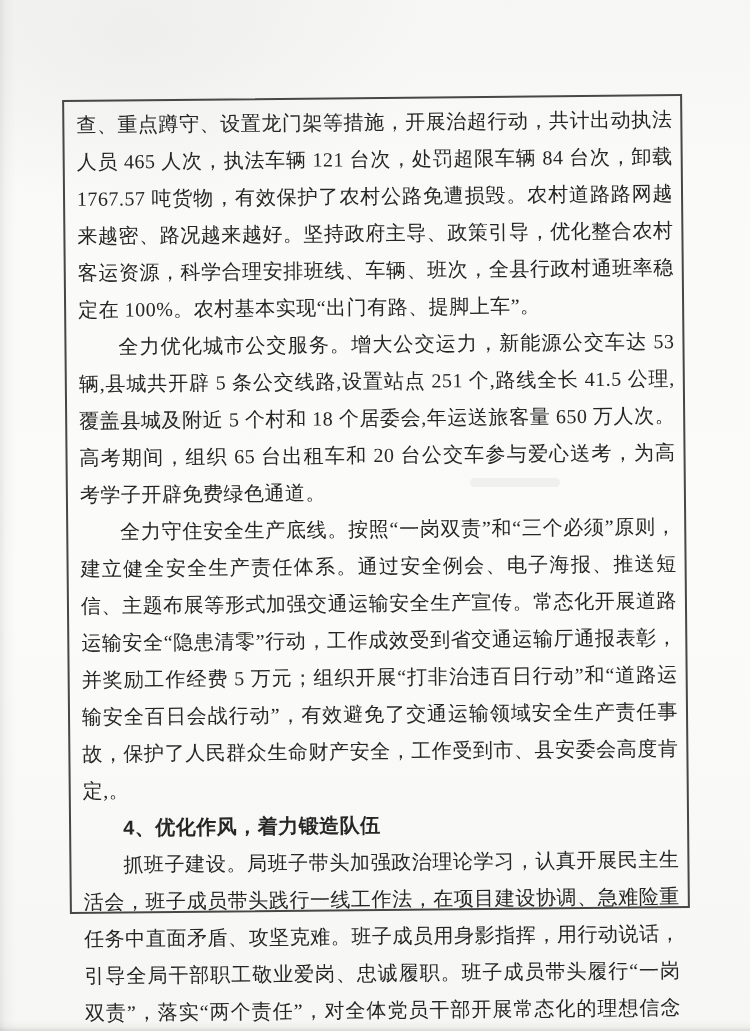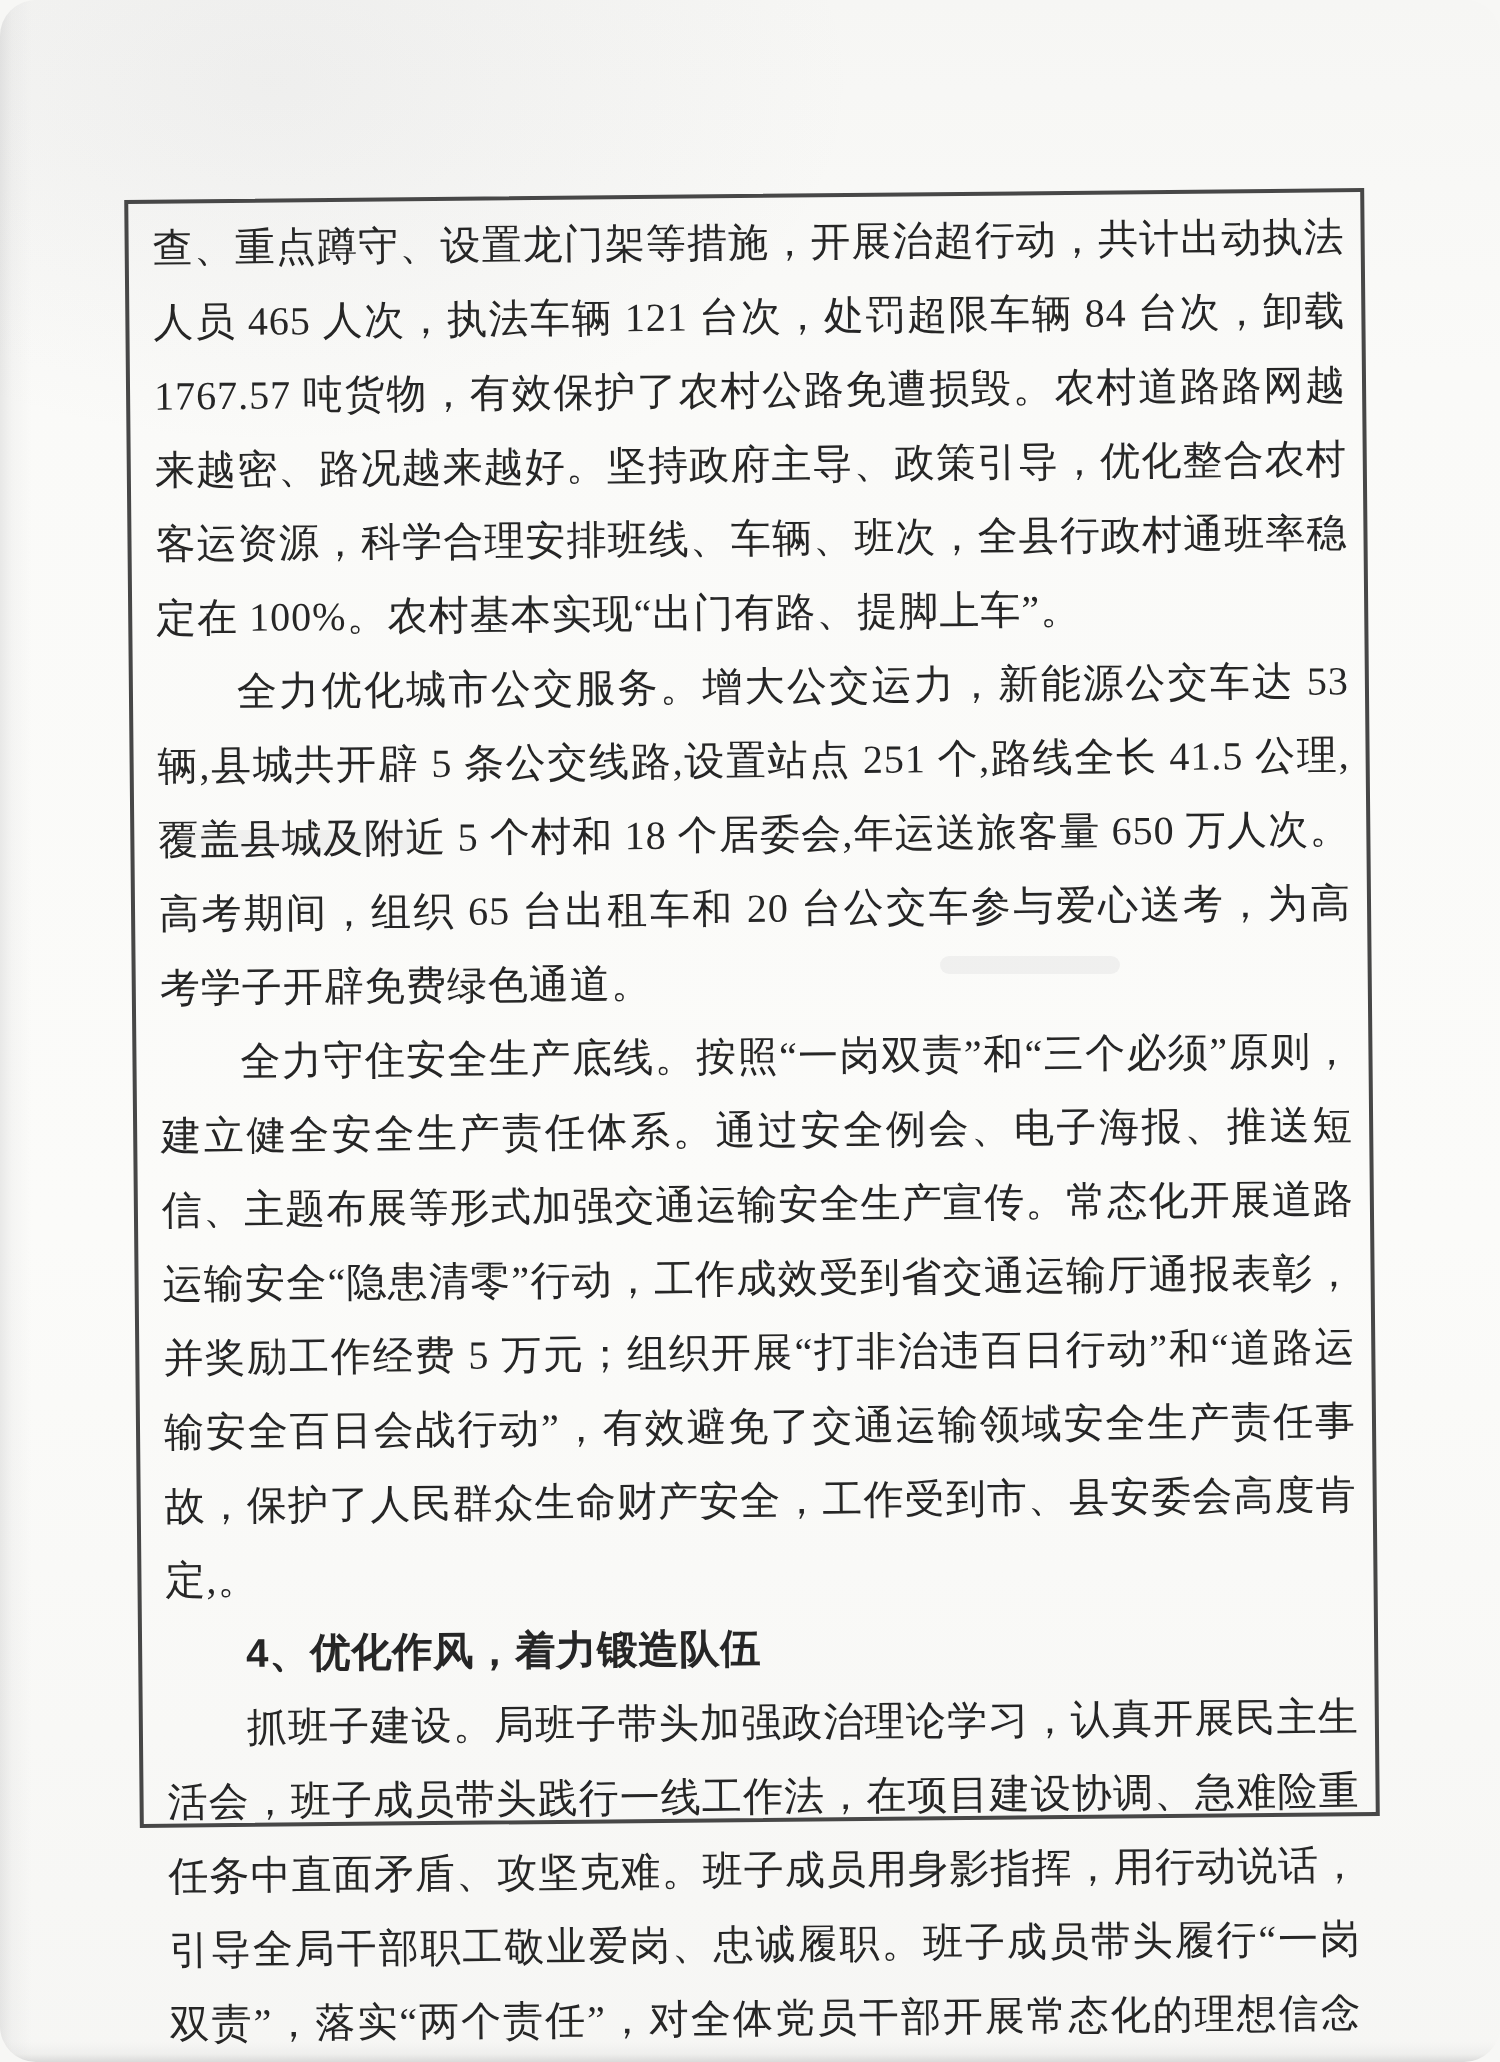--- a/index.html
+++ b/index.html
@@ -18,21 +18,20 @@
   .scan-page {
     position: absolute;
     inset: 0;
     width: 750px;
     height: 1031px;
     background:
       linear-gradient(90deg, rgba(120,120,125,0.14) 0px, rgba(160,160,165,0.07) 6px, rgba(0,0,0,0) 16px),
       linear-gradient(0deg, rgba(90,90,95,0.18) 0px, rgba(120,120,125,0.06) 4px, rgba(0,0,0,0) 10px),
       radial-gradient(ellipse 420px 260px at 18% 4%, rgba(140,140,150,0.08), rgba(0,0,0,0) 70%),
       linear-gradient(180deg, #f6f6f4 0%, #fafaf8 18%, #fbfbf9 60%, #f6f6f4 100%);
-    border-radius: 18px;
   }
   
   .text-frame {
     position: absolute;
     left: 66px;
     top: 97px;
     width: 620px;
     height: 814px;
     box-sizing: border-box;
     border: 2px solid var(--border, #474747);

